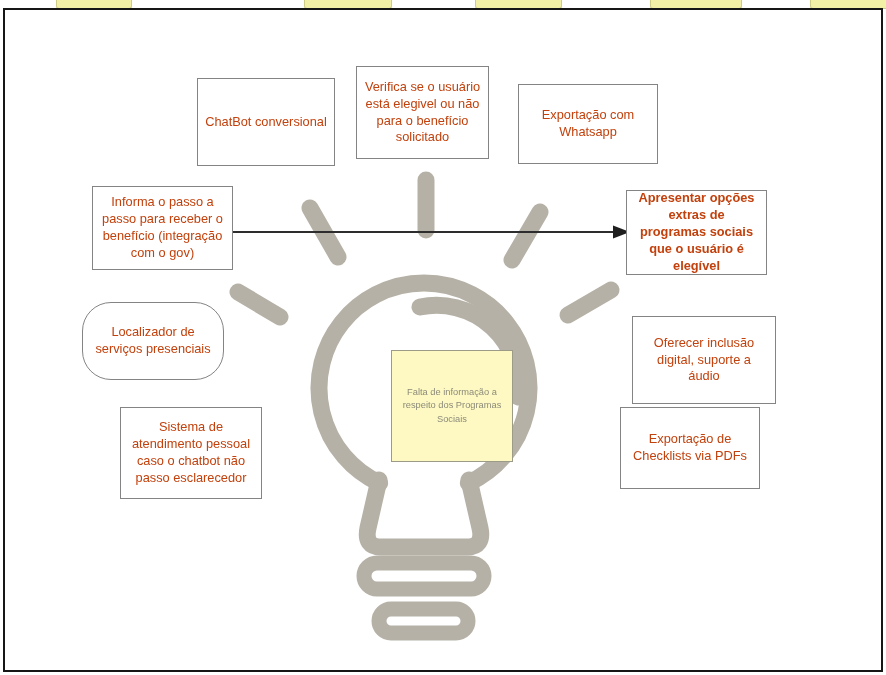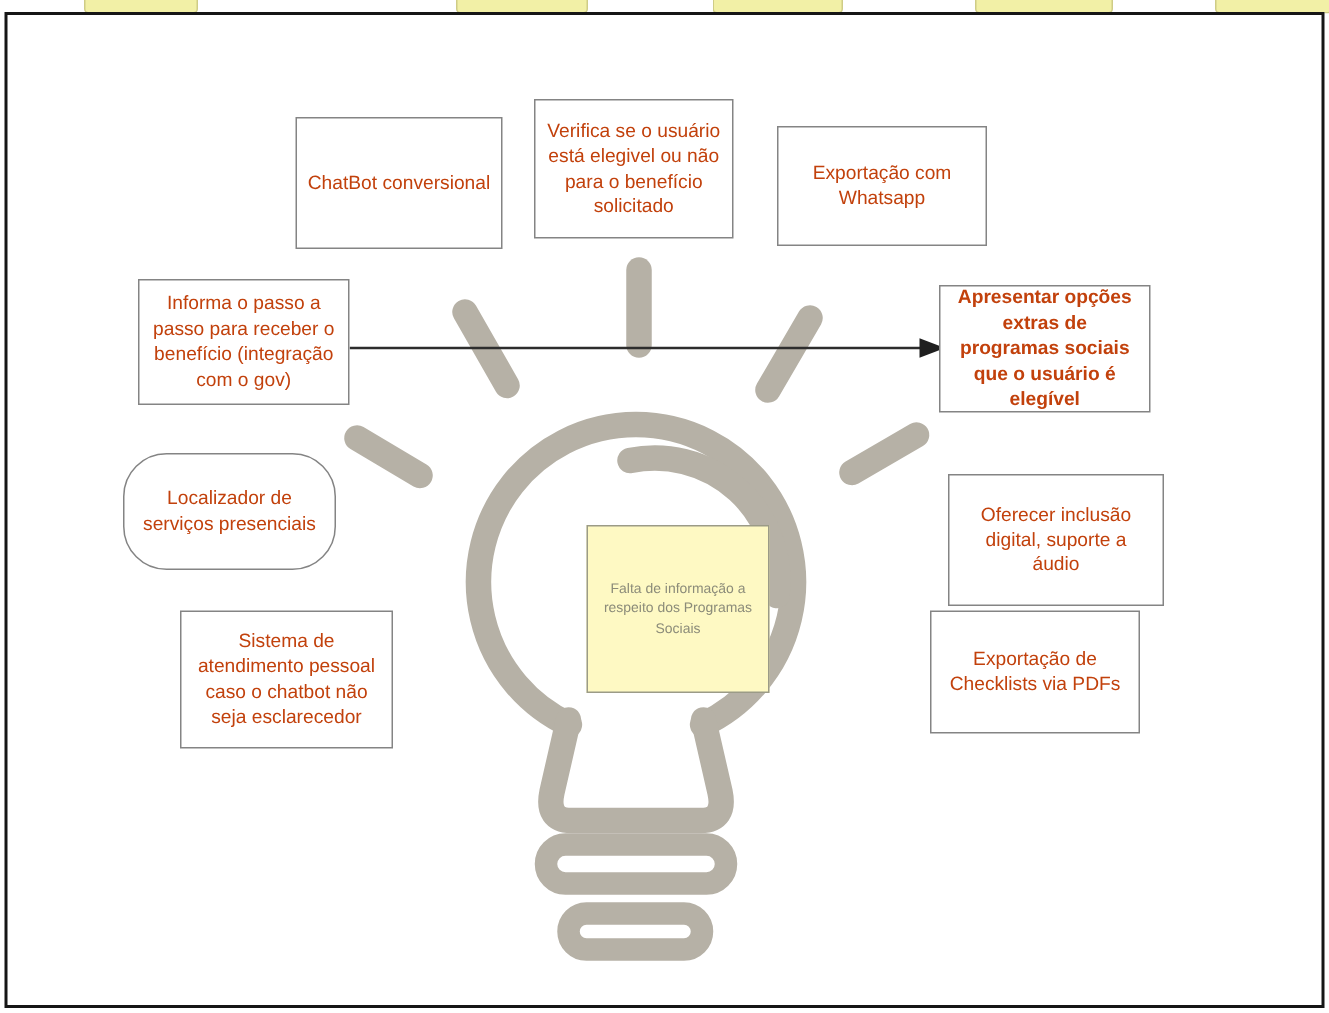--- a/index.html
+++ b/index.html
@@ -113,21 +113,21 @@
   <div class="idea pos-4">
       <span>Apresentar opções extras de programas sociais que o usuário é elegível</span>
     </div>
   <div class="idea pos-5">
       <span>Localizador de serviços presenciais</span>
     </div>
   <div class="idea pos-6">
       <span>Oferecer inclusão digital, suporte a áudio</span>
     </div>
   <div class="idea pos-7">
-      <span>Sistema de atendimento pessoal caso o chatbot não seja esclarecedor</span>
+      <span>Sistema de atendimento pessoal caso o chatbot não passo esclarecedor</span>
     </div>
   <div class="idea pos-8">
       <span>Exportação de Checklists via PDFs</span>
     </div>
 
   <div class="sticky">
     <span>Falta de informação a respeito dos Programas Sociais</span>
   </div>
 
 </div>

